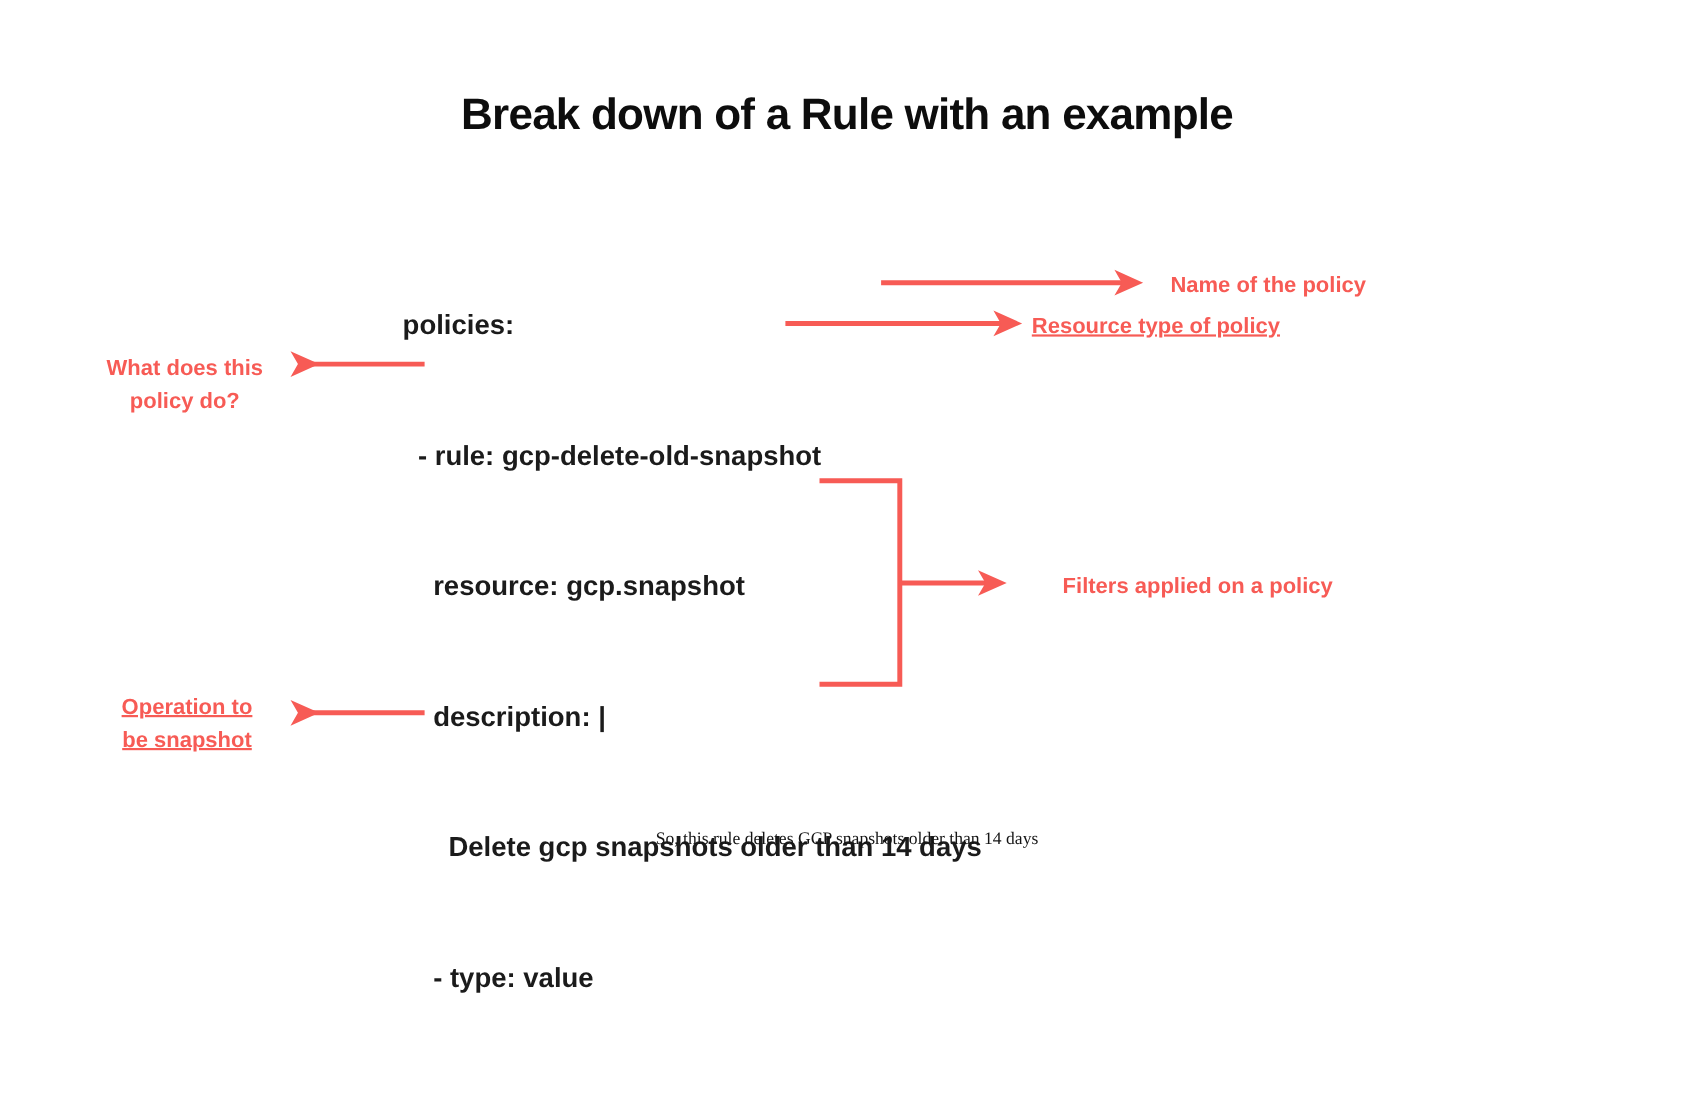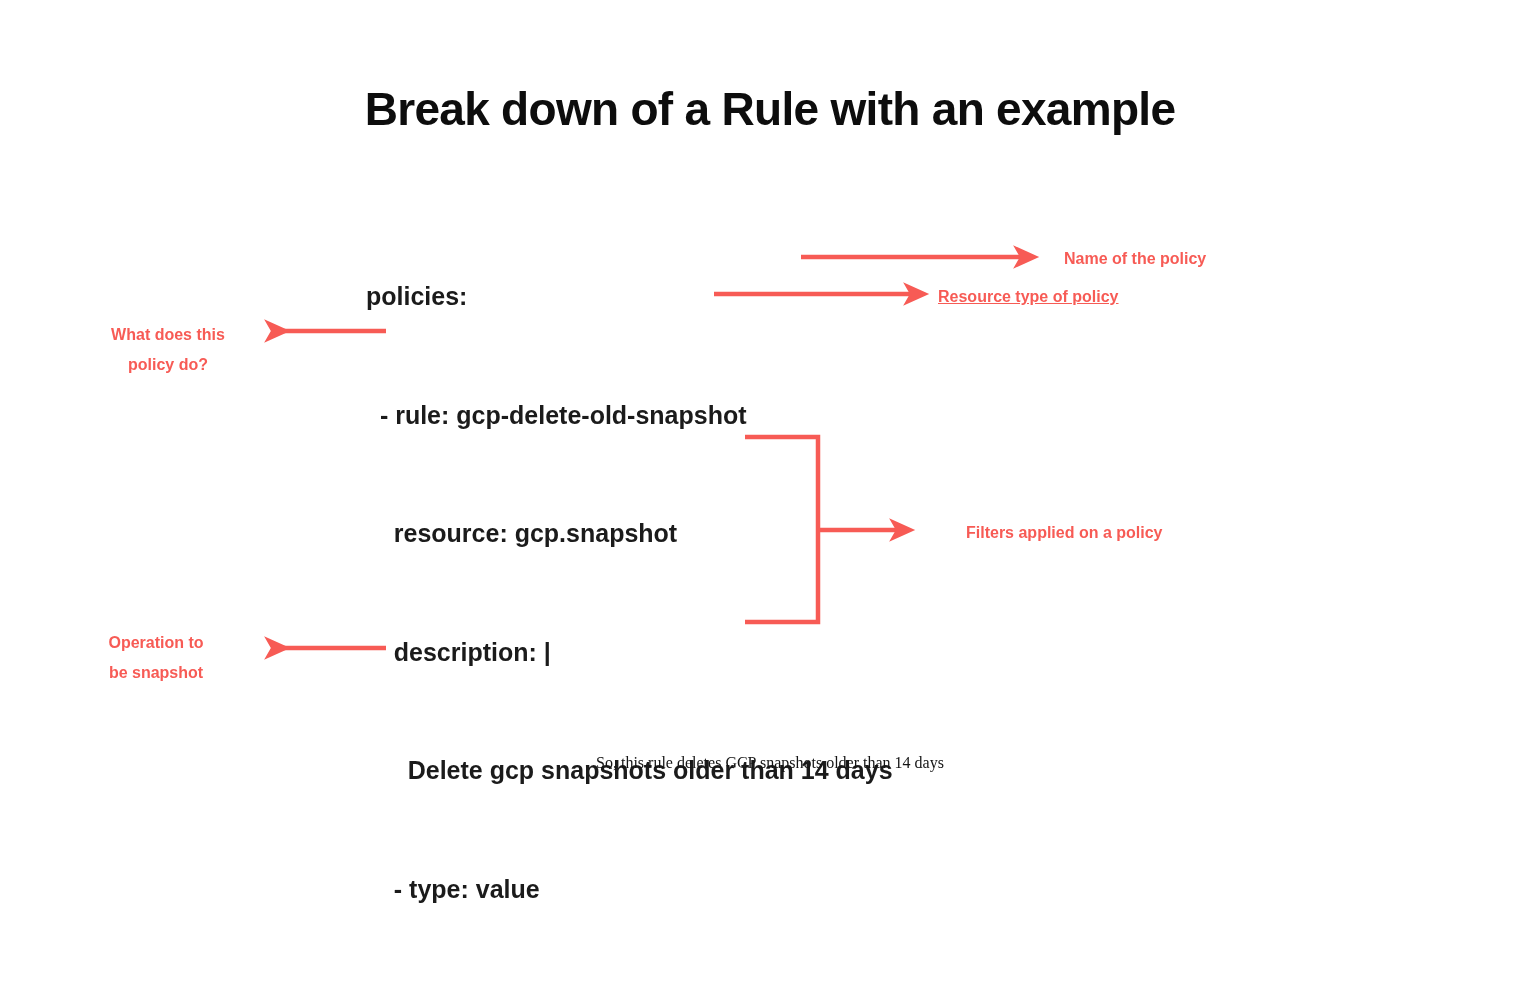--- a/index.html
+++ b/index.html
@@ -20,21 +20,21 @@
   }
 
   
   .title {
     position: absolute;
     left: 0;
     top: 82px;
     width: 1540px;
     text-align: center;
     font-family: "Liberation Sans", sans-serif;
-    font-size: 46px;
+    font-size: 40px;
     font-weight: bold;
     letter-spacing: -0.7px;
     color: #0d0d0d;
     white-space: nowrap;
   }
 
   
   .yaml {
     position: absolute;
     left: 366px;
@@ -50,21 +50,21 @@
     height: 39.5px;
     white-space: pre;
     font-weight: bold;
   }
 
   
   .anno {
     position: absolute;
     font-family: "Liberation Sans", sans-serif;
     font-weight: bold;
-    font-size: 16px;
+    font-size: 20px;
     color: #f75b55;
     line-height: 30px;
     white-space: nowrap;
   }
   .anno.center { text-align: center; }
 
   
   #arrows {
     position: absolute;
     left: 0;
@@ -137,20 +137,20 @@
 
   <div class="anno" style="left:938px; top:282px;text-decoration:underline;">Resource type of policy</div>
 
   <div class="anno" style="left:966px; top:518px;">Filters applied on a policy</div>
 
   <div class="anno center" style="left:58px; top:320px; width:220px;">
     <div>What does this</div>
     <div>policy do?</div>
   </div>
 
-  <div class="anno center" style="left:46px; top:628px; width:220px;">
+  <div class="anno center" style="left:60px; top:628px; width:220px;text-decoration:underline;">
     <div>Operation to</div>
     <div>be snapshot</div>
   </div>
 
   <div class="caption">So, this rule deletes GCP snapshots older than 14 days</div>
 
 </div>
 
 </body></html>

